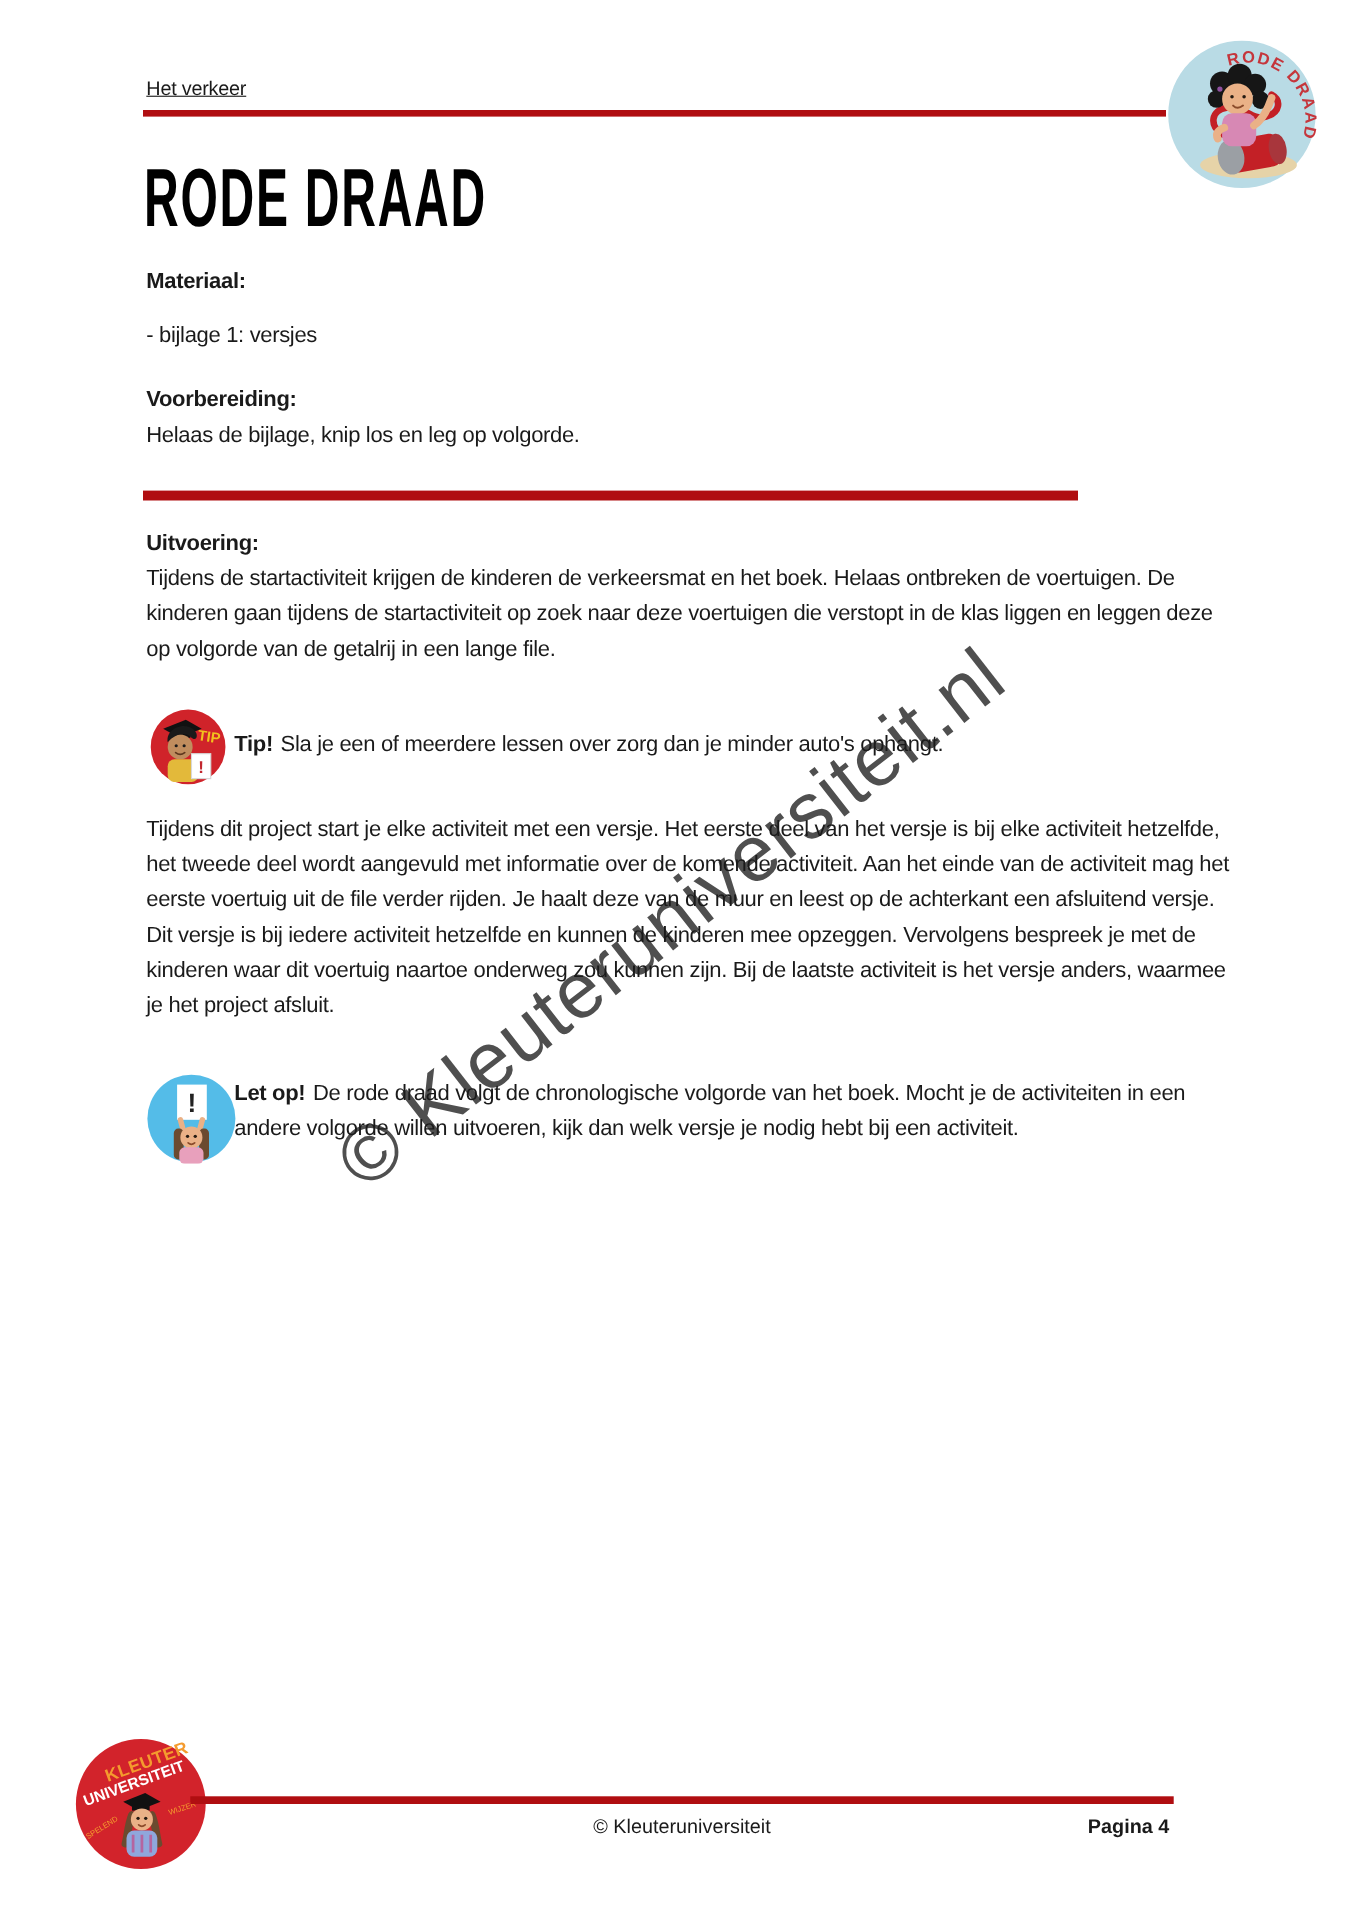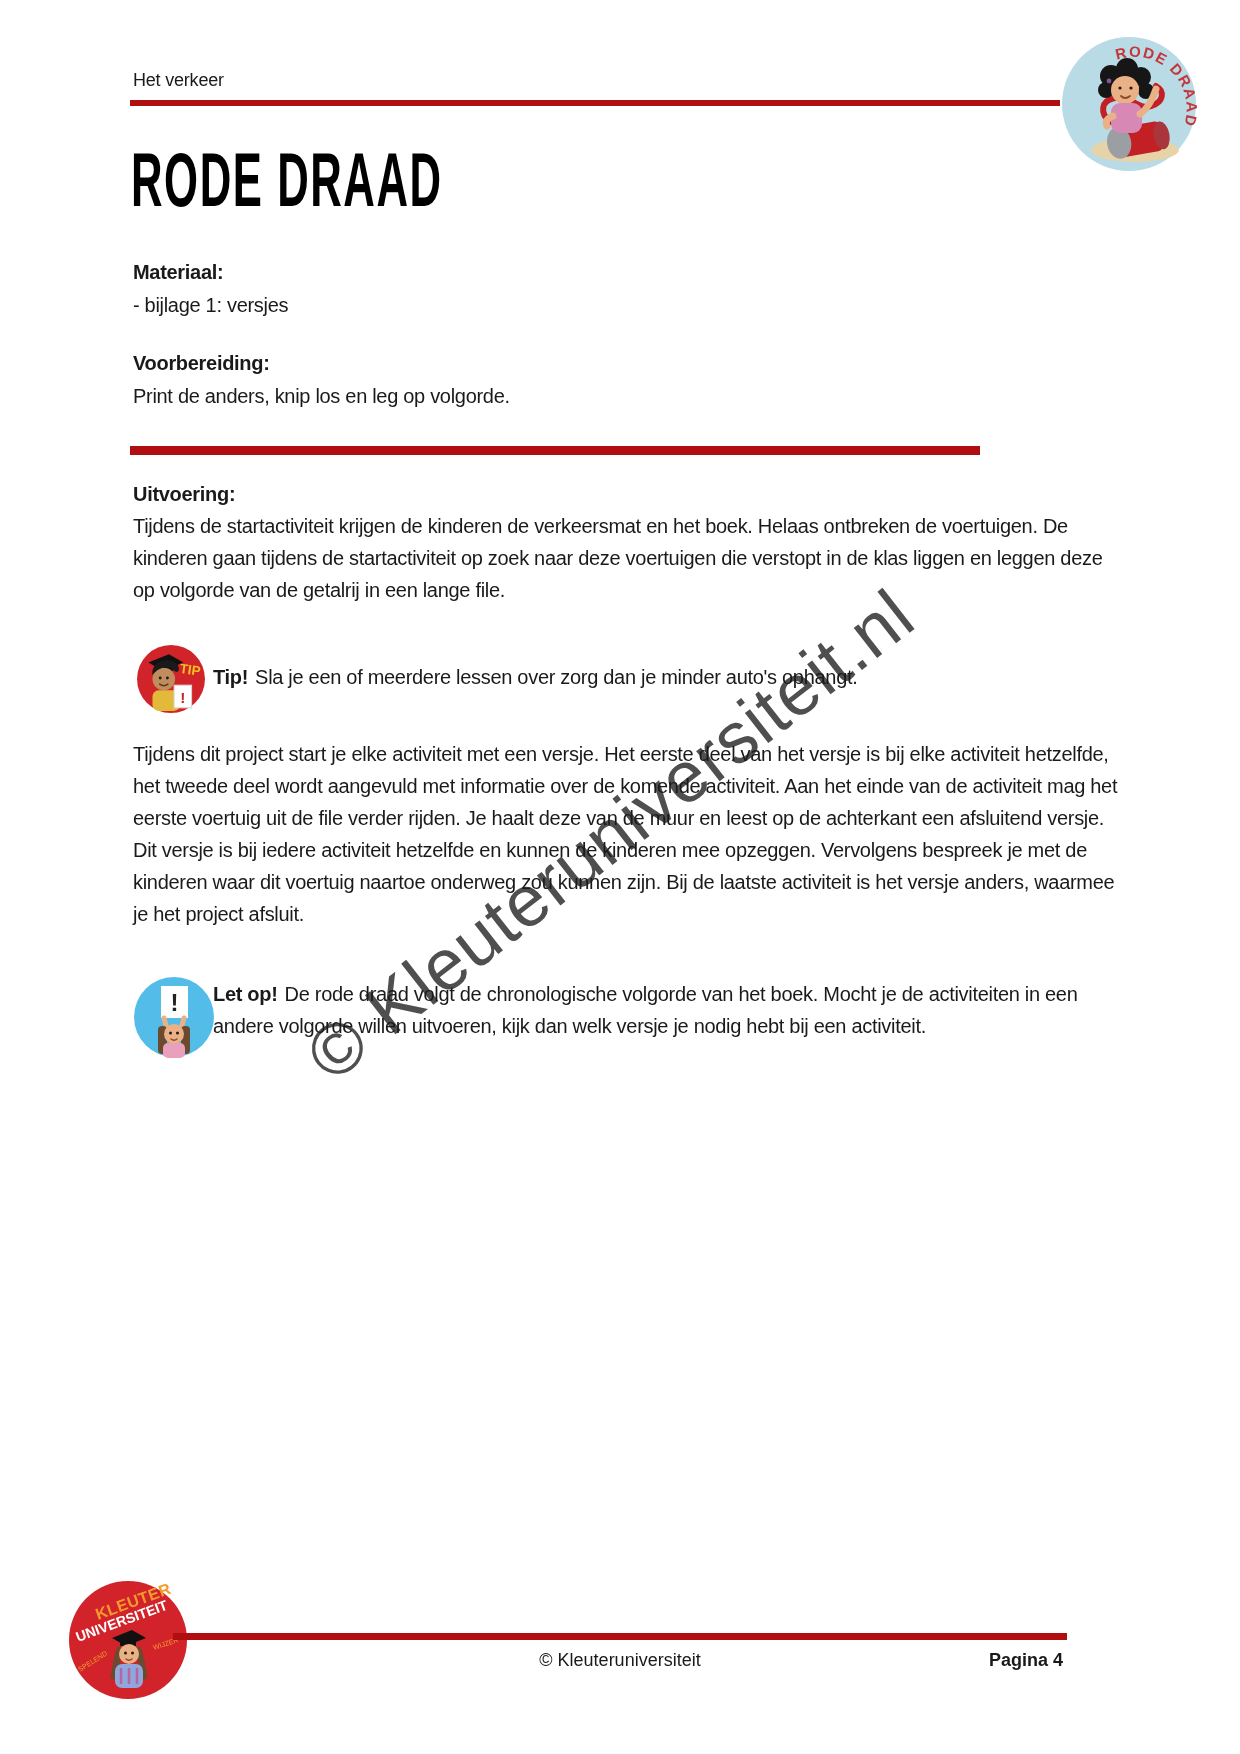--- a/index.html
+++ b/index.html
@@ -13,34 +13,34 @@
   }
   
   .watermark{
     position:absolute;left:610px;top:835px;
     transform:translate(-50%,-50%) rotate(-38deg);
     font-size:72px;letter-spacing:1px;white-space:nowrap;
     color:#4f4f4f;z-index:0;
   }
   .content{position:relative;z-index:1;}
   
-  .header-section{position:absolute;left:133px;top:70px;font-size:18px;letter-spacing:-0.2px;}
+  .header-section{position:absolute;left:133px;top:70px;font-size:18px;letter-spacing:-0.2px;text-decoration:underline;}
   .header-rule{position:absolute;left:130px;top:100px;width:930px;height:6px;background:#b00e11;}
   .badge-top{position:absolute;left:1061px;top:36px;width:136px;height:136px;}
   
   .doc-title{
     position:absolute;left:131px;top:136px;
     font-size:56px;font-weight:bold;letter-spacing:2px;white-space:nowrap;
     transform:scale(0.78,1.34);transform-origin:left top;color:#000;
   }
   
   .b-text{font-size:20px;line-height:32px;letter-spacing:-0.3px;}
   .bold{font-weight:bold;}
   .blk{position:absolute;left:133px;width:985px;}
-  .materiaal-h{top:256px;}
+  .materiaal-h{top:240px;}
   .materiaal-i{top:289px;}
   .voorbereiding-h{top:347px;}
   .voorbereiding-t{top:380px;}
   .divider{position:absolute;left:130px;top:446px;width:850px;height:9px;background:#b00e11;}
   .uitvoering-h{top:478px;}
   .uitvoering-p{top:510px;}
   .uitvoering-p p{margin:0;}
   .tip-row{position:absolute;left:136px;top:644px;width:984px;}
   .tip-icon{position:absolute;left:0;top:0;width:70px;height:70px;}
   .tip-text{position:absolute;left:77px;top:17px;width:900px;}
@@ -101,21 +101,21 @@
         </text>
       </svg>
     </div>
 
     <div class="doc-title">RODE DRAAD</div>
 
     <div class="blk b-text bold materiaal-h">Materiaal:</div>
     <div class="blk b-text materiaal-i">- bijlage 1: versjes</div>
 
     <div class="blk b-text bold voorbereiding-h">Voorbereiding:</div>
-    <div class="blk b-text voorbereiding-t">Print de anders, knip los en leg op volgorde.</div>
+    <div class="blk b-text voorbereiding-t">Helaas de bijlage, knip los en leg op volgorde.</div>
 
     <div class="divider"></div>
 
     <div class="blk b-text bold uitvoering-h">Uitvoering:</div>
     <div class="blk b-text uitvoering-p">
       <p>Tijdens de startactiviteit krijgen de kinderen de verkeersmat en het boek. Helaas ontbreken de voertuigen. De kinderen gaan tijdens de startactiviteit op zoek naar deze voertuigen die verstopt in de klas liggen en leggen deze op volgorde van de getalrij in een lange file.</p>
     </div>
 
     <div class="tip-row">
       <div class="tip-icon">

